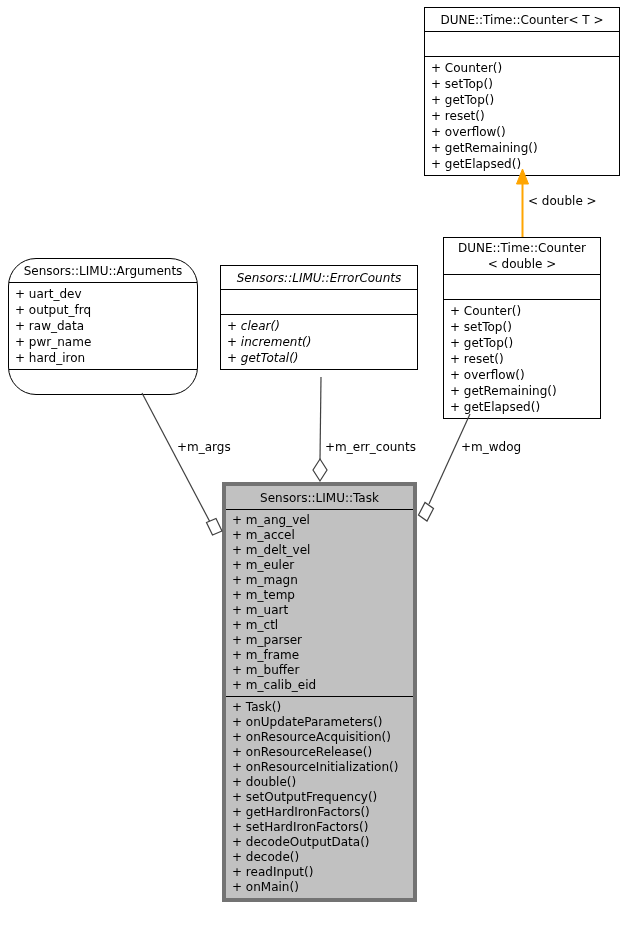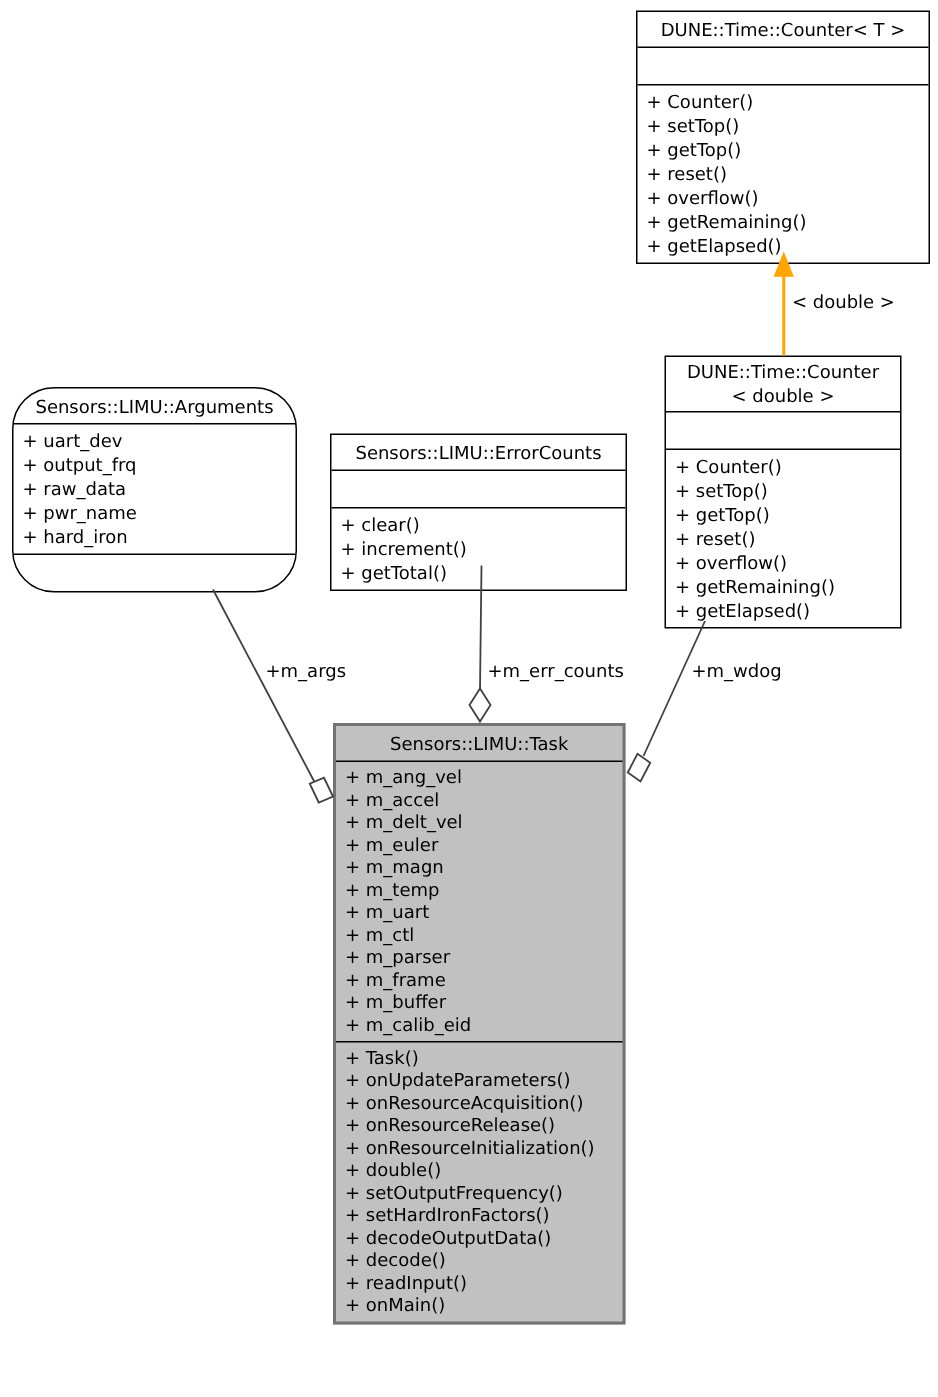--- a/index.html
+++ b/index.html
@@ -19,21 +19,21 @@
   .uml-title {
     text-align:center; padding:4px 5px 3px 5px;
     border-bottom:1px solid #000; white-space:nowrap; line-height:16px;
   }
   .uml-title.two-line { padding:2px 5px; }
   .uml-sec { padding:3px 6px; border-bottom:1px solid #000; }
   .uml-box .uml-sec:last-child { border-bottom:none; }
   .uml-sec.empty { min-height:18px; }
   .member { line-height:16px; white-space:nowrap; }
 
-  .uml-box.highlight { background:#c1c1c1; border:2px solid #737373; }
+  .uml-box.highlight { background:#c1c1c1; border:4px solid #737373; }
   .uml-box.highlight .uml-title { border-bottom-width:1px; }
   .uml-box.highlight .member { line-height:15px; }
 
   .edge-label {
     position:absolute; z-index:3; white-space:nowrap; line-height:14px;
   }
 </style>
 </head>
 <body>
 
@@ -90,21 +90,21 @@
     <div class="uml-sec">
         <div class="member">+ uart_dev</div>
         <div class="member">+ output_frq</div>
         <div class="member">+ raw_data</div>
         <div class="member">+ pwr_name</div>
         <div class="member">+ hard_iron</div>
       </div>
     <div class="uml-sec empty"></div>
   </div>
 
-  <div class="uml-box" style="left:220px; top:289px; width:198px;">
+  <div class="uml-box" style="left:220px; top:265px; width:198px;font-style:italic;">
     <div class="uml-title">Sensors::LIMU::ErrorCounts</div>
     <div class="uml-sec empty"></div>
     <div class="uml-sec">
         <div class="member">+ clear()</div>
         <div class="member">+ increment()</div>
         <div class="member">+ getTotal()</div>
       </div>
   </div>
 
   <div class="uml-box highlight" style="left:222px; top:482px; width:195px;">
@@ -124,20 +124,21 @@
         <div class="member">+ m_calib_eid</div>
       </div>
     <div class="uml-sec">
         <div class="member">+ Task()</div>
         <div class="member">+ onUpdateParameters()</div>
         <div class="member">+ onResourceAcquisition()</div>
         <div class="member">+ onResourceRelease()</div>
         <div class="member">+ onResourceInitialization()</div>
         <div class="member">+ double()</div>
         <div class="member">+ setOutputFrequency()</div>
+        <div class="member">+ getHardIronFactors()</div>
         <div class="member">+ setHardIronFactors()</div>
         <div class="member">+ decodeOutputData()</div>
         <div class="member">+ decode()</div>
         <div class="member">+ readInput()</div>
         <div class="member">+ onMain()</div>
       </div>
   </div>
 
   <div class="edge-label" style="left:177px; top:440px;">+m_args</div>
   <div class="edge-label" style="left:325px; top:440px;">+m_err_counts</div>

